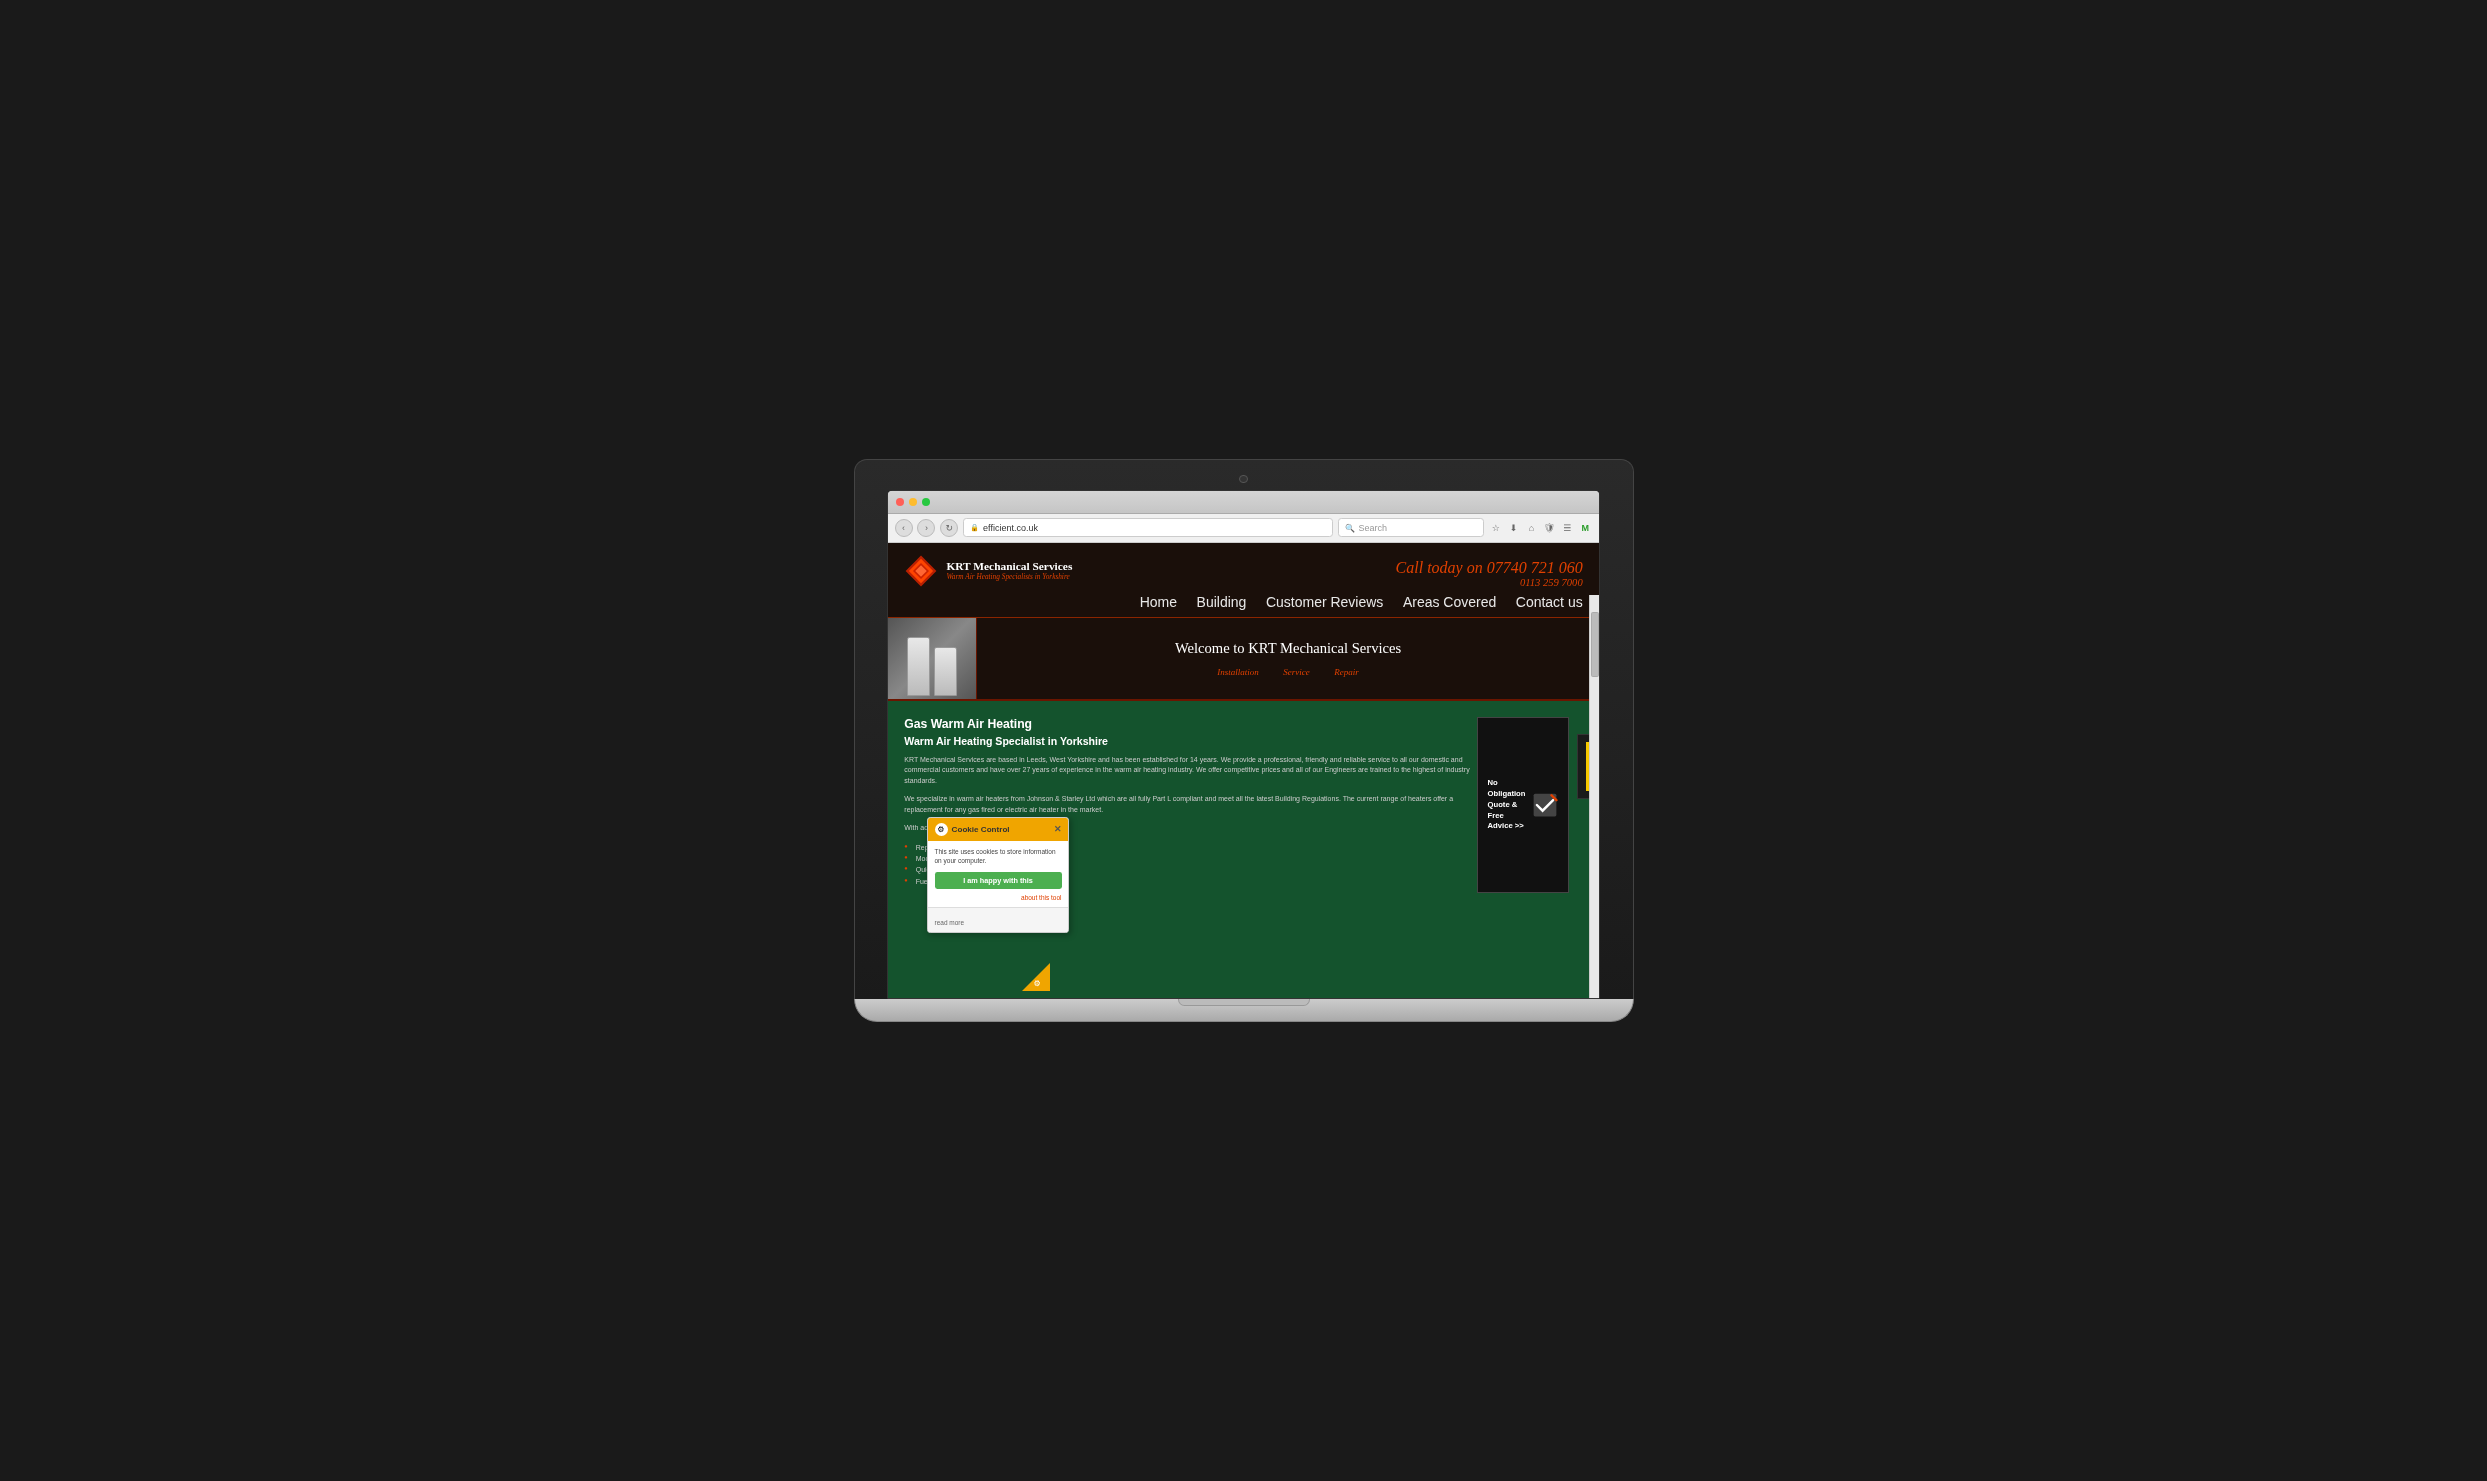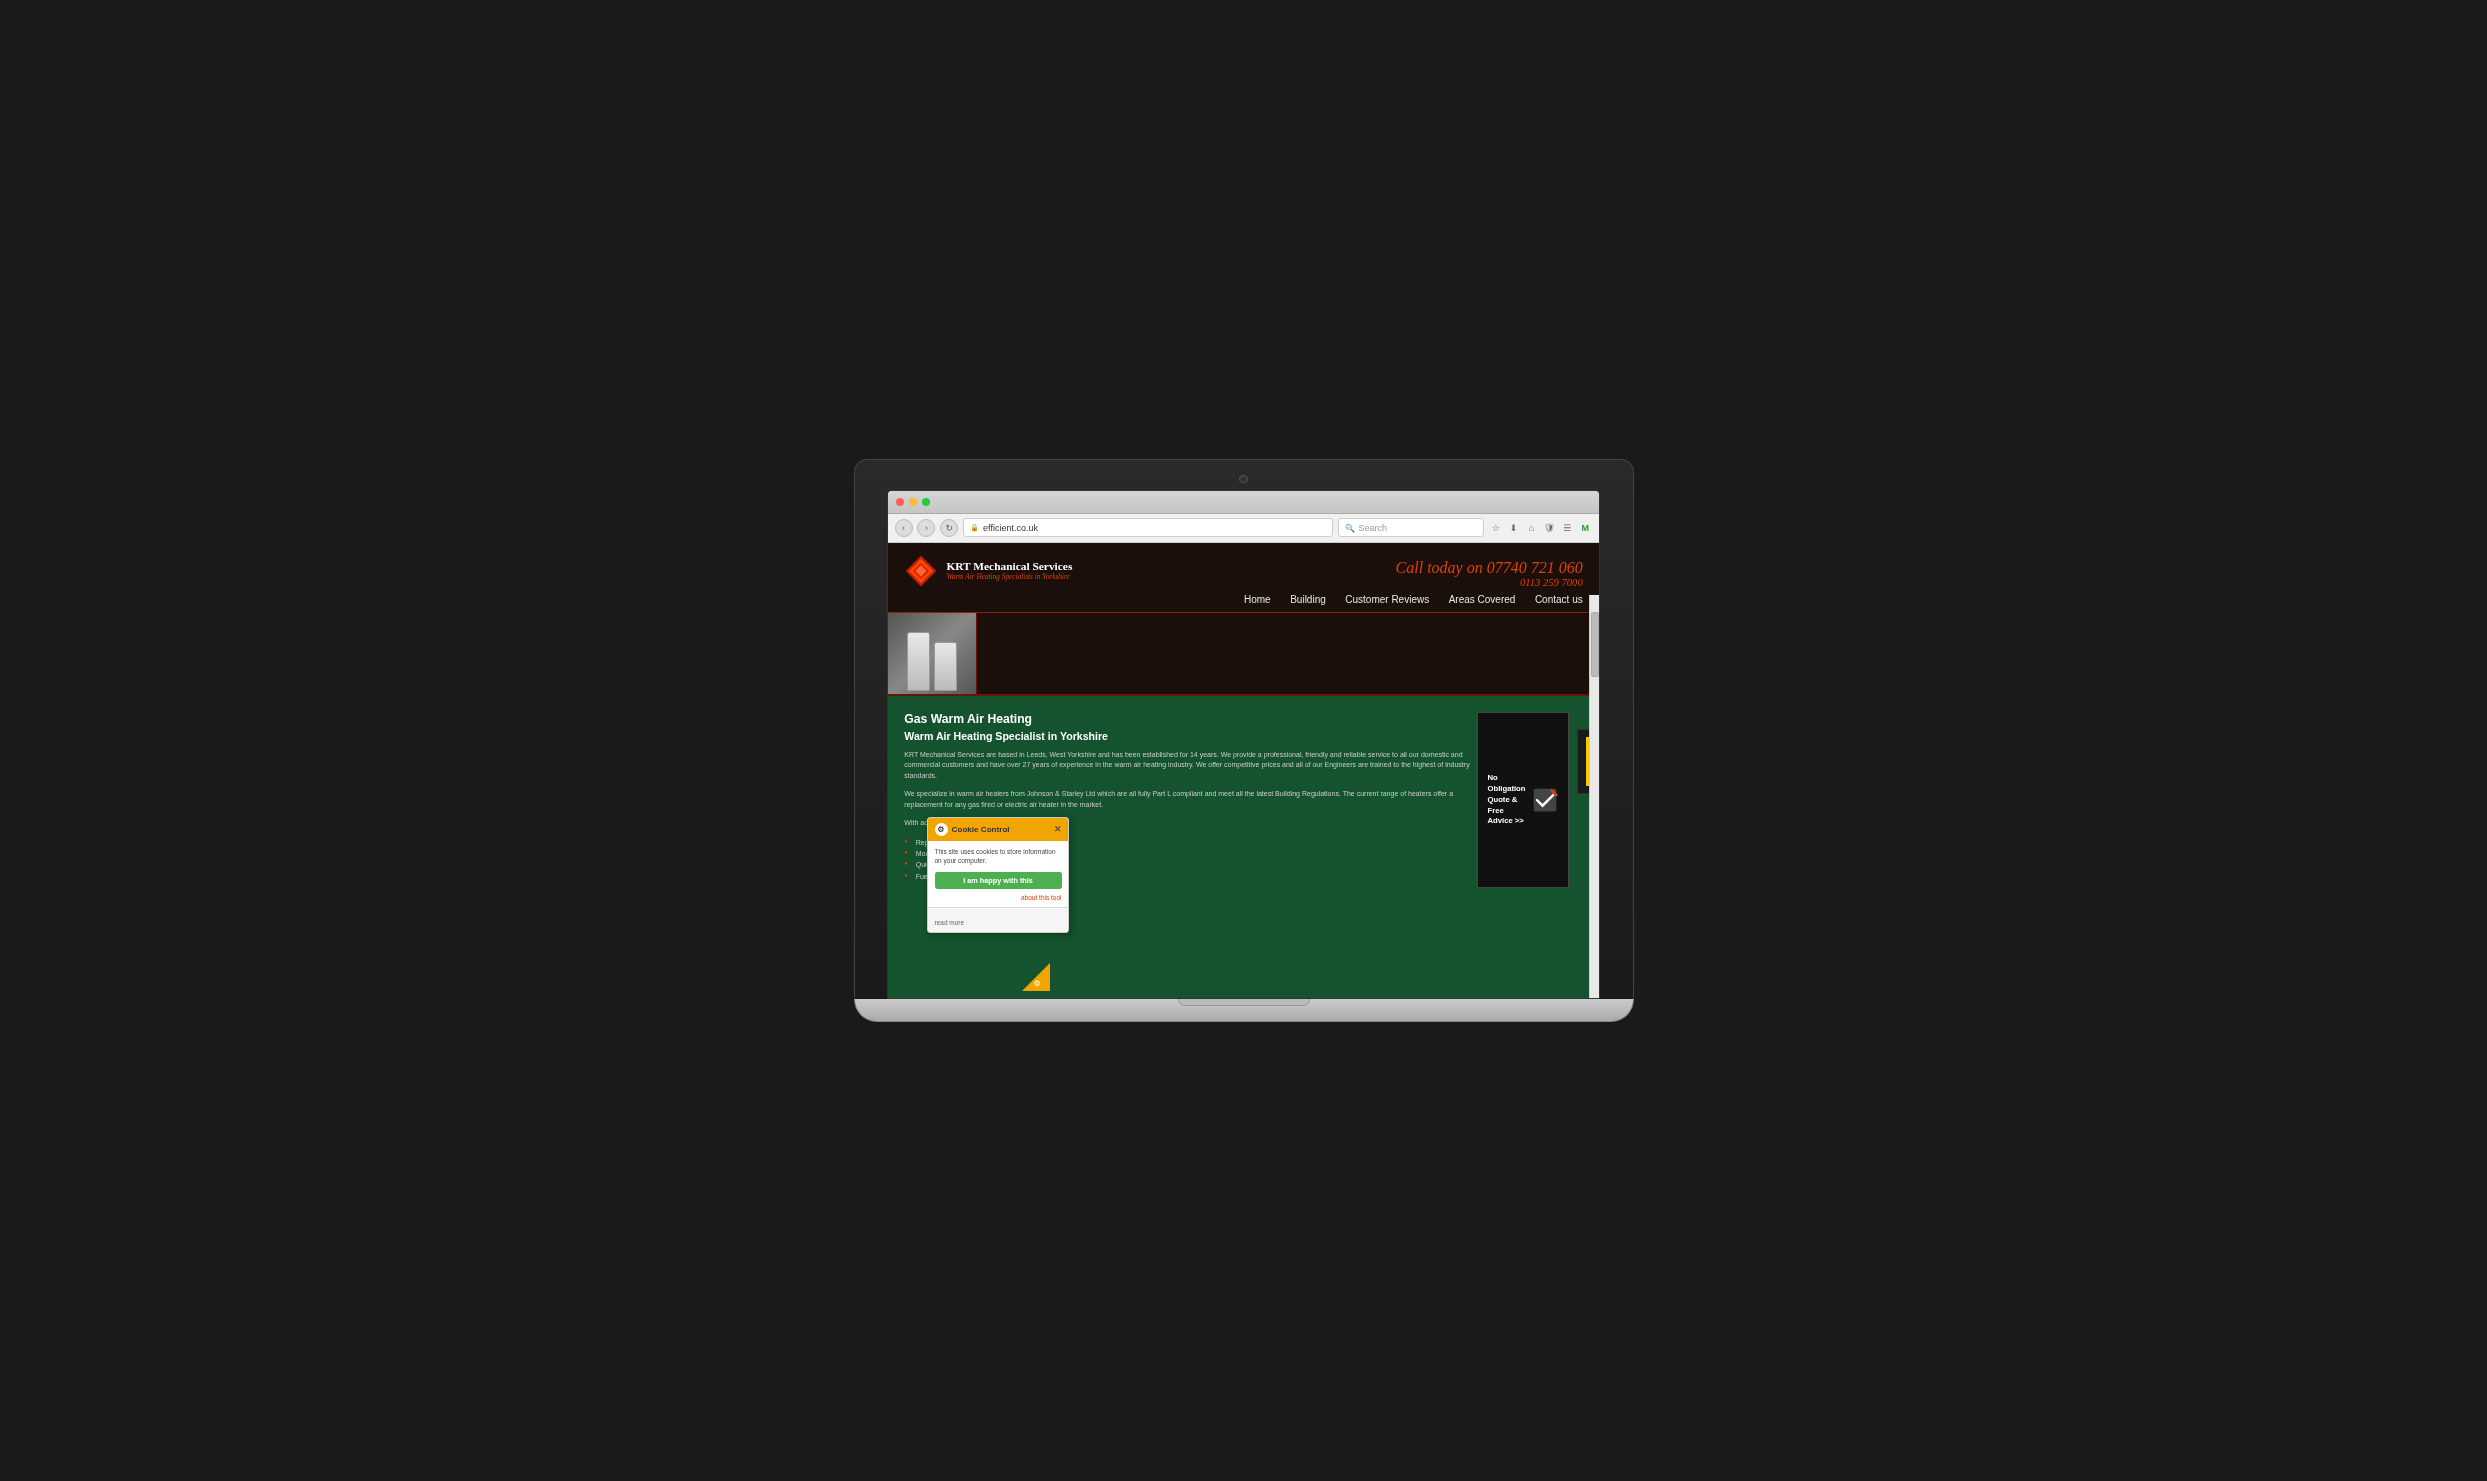--- a/index.html
+++ b/index.html
@@ -187,21 +187,21 @@
     .site-nav {
       background: #1a0f0a;
       display: flex;
       justify-content: flex-end;
       padding: 6.5px 16.3px;
       gap: 19.5px;
       border-bottom: 1.6px solid #8b2500;
     }
     .nav-item {
       color: #e8e8e8;
-      font-size: 10px;
+      font-size: 14px;
       cursor: pointer;
       font-family: Arial, sans-serif;
     }
 
     
     .hero-banner {
       background: #1a0f0a;
       display: flex;
       align-items: center;
       padding: 0;
@@ -555,20 +555,28 @@
             <span class="nav-item">Customer Reviews</span>
             <span class="nav-item">Areas Covered</span>
             <span class="nav-item">Contact us</span>
           </div>
 
           <div class="hero-banner">
             <div class="hero-product-img">
               <div class="product-units">
                 <div class="unit-tall"></div>
                 <div class="unit-short"></div>
+              </div>
+            </div>
+            <div class="hero-text">
+              <div class="hero-title">Welcome to KRT Mechanical Services</div>
+              <div class="hero-links">
+                <span class="hero-link">Installation</span>
+                <span class="hero-link">Service</span>
+                <span class="hero-link">Repair</span>
               </div>
             </div>
           </div>
 
           <div class="main-content">
             <div class="content-left">
               <div class="page-heading1">Gas Warm Air Heating</div>
               <div class="page-heading2">Warm Air Heating Specialist in Yorkshire</div>
               <p class="body-text">KRT Mechanical Services are based in Leeds, West Yorkshire and has been established for 14 years. We provide a professional, friendly and reliable service to all our domestic and commercial customers and have over 27 years of experience in the warm air heating industry. We offer competitive prices and all of our Engineers are trained to the highest of industry standards.</p>
               <p class="body-text">We specialize in warm air heaters from Johnson &amp; Starley Ltd which are all fully Part L compliant and meet all the latest Building Regulations. The current range of heaters offer a replacement for any gas fired or electric air heater in the market.</p>

